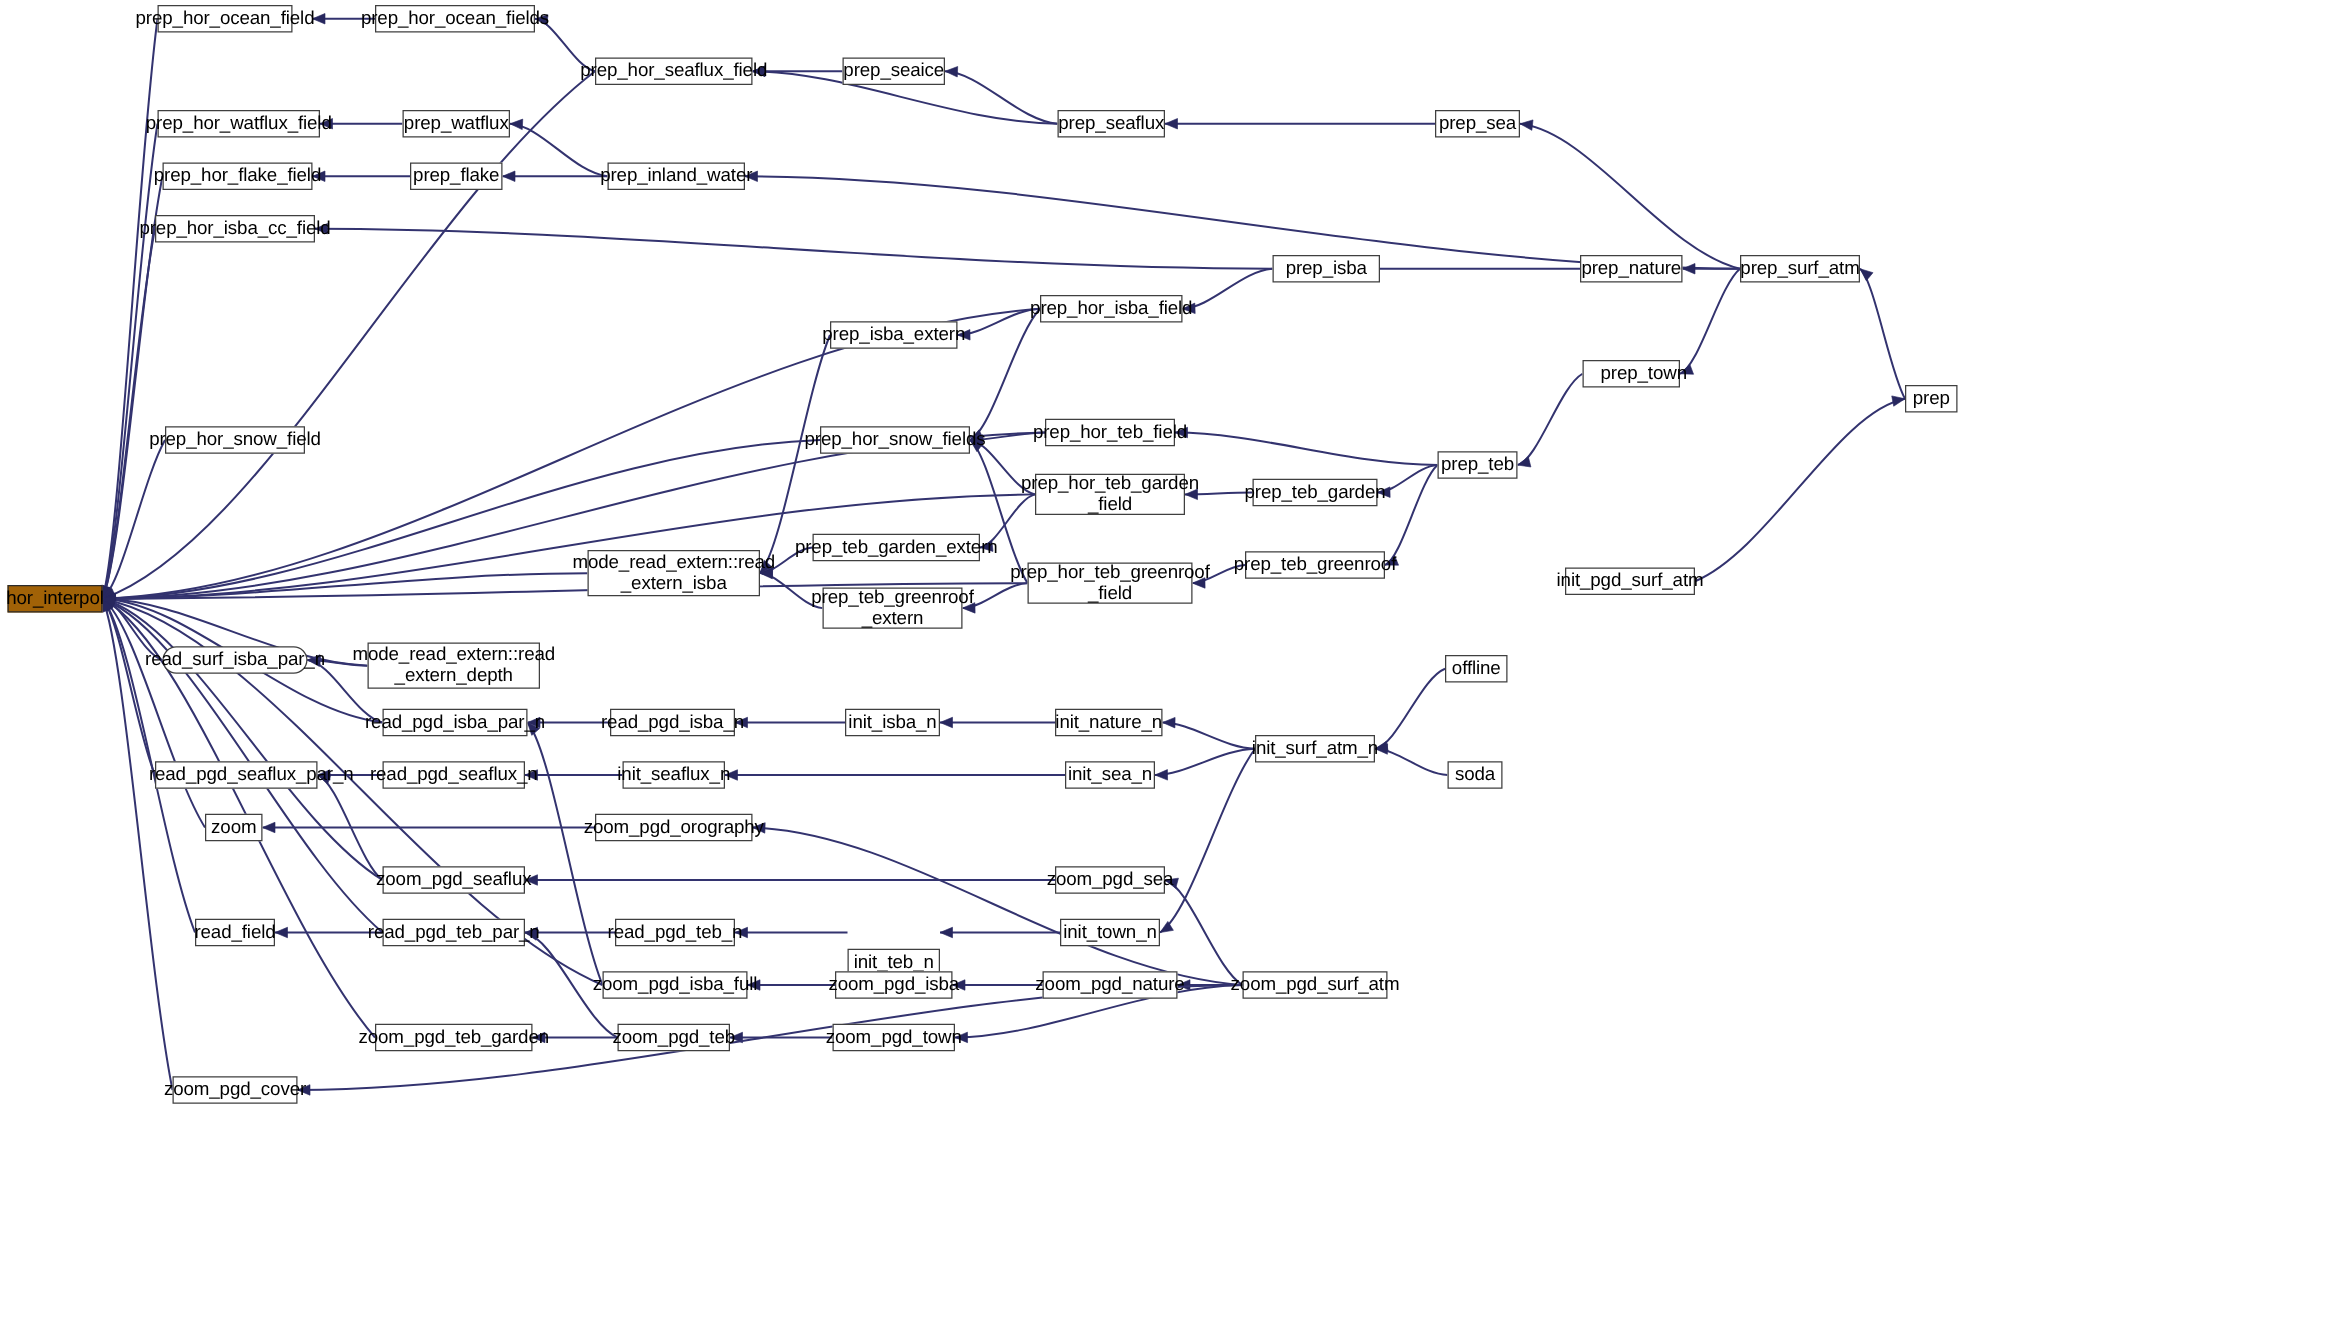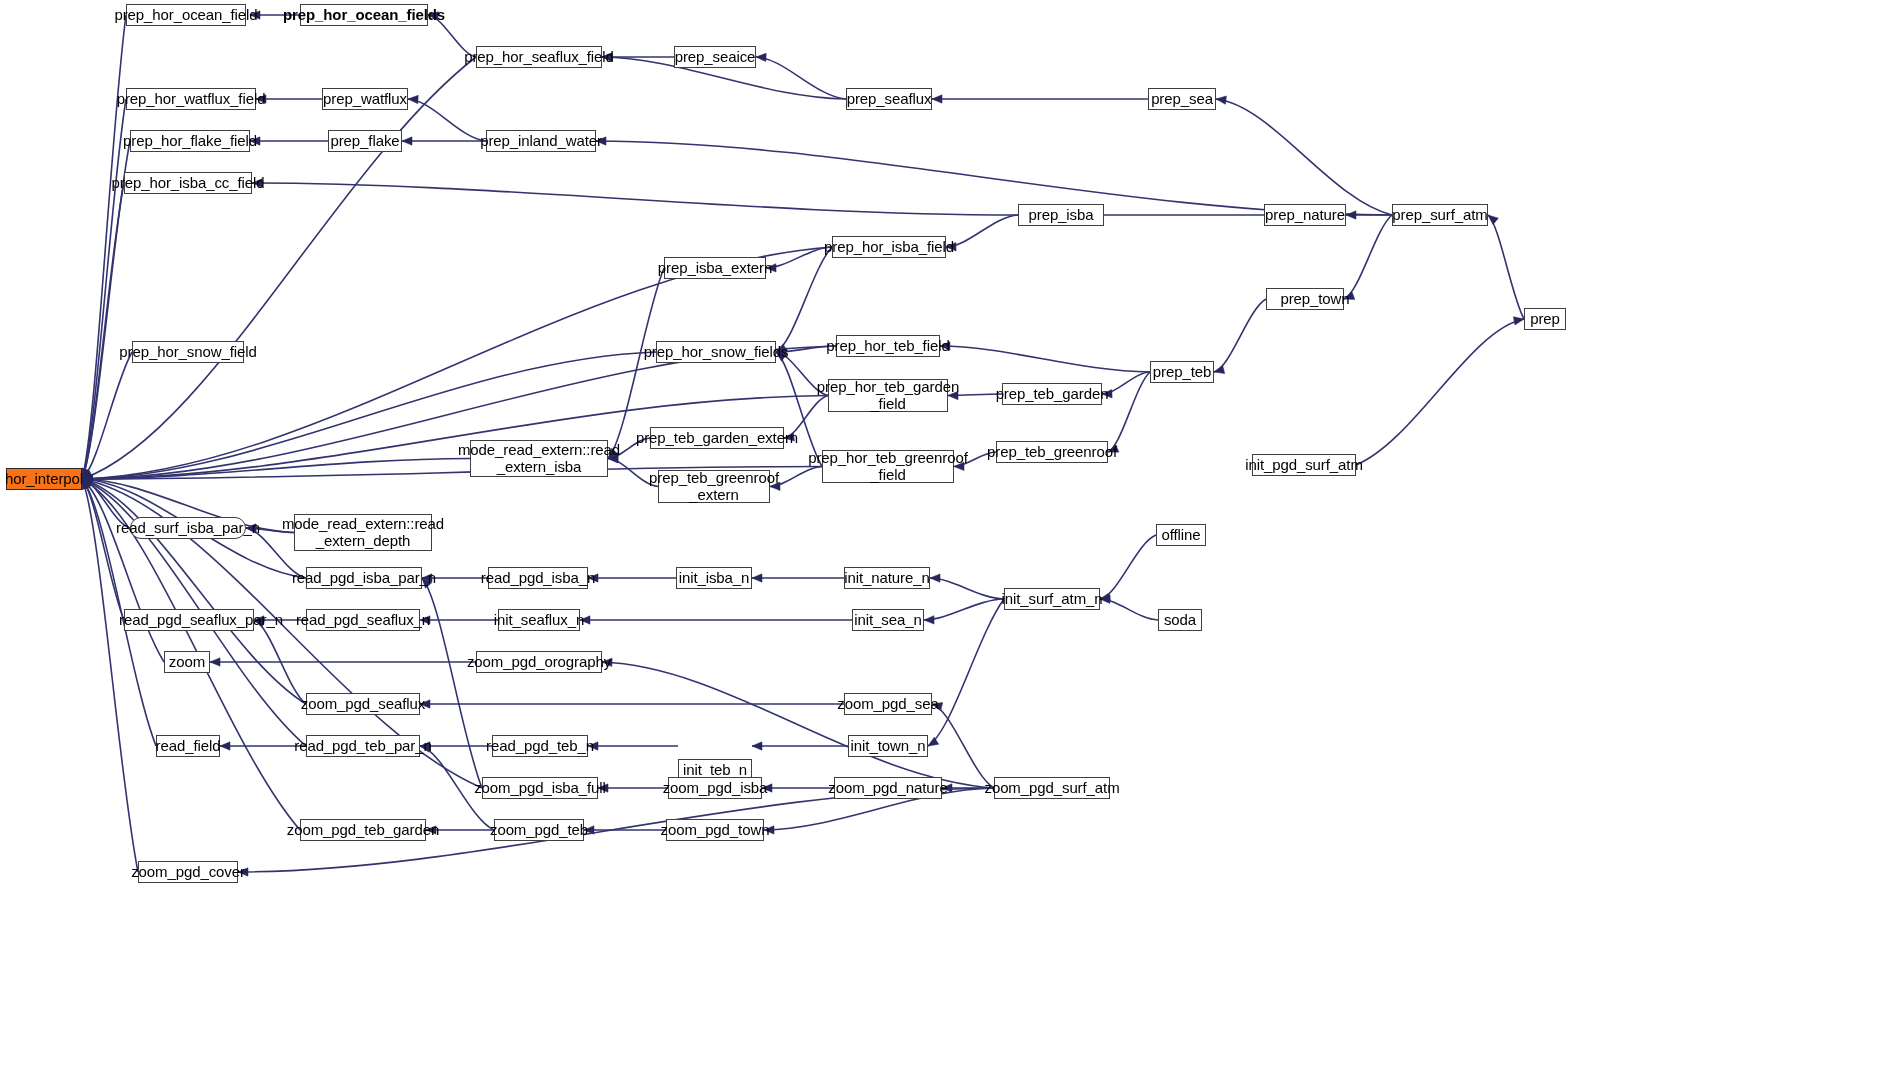--- a/index.html
+++ b/index.html
@@ -42,21 +42,21 @@
     font-size: 15px;
     line-height: 1.12;
     display: flex;
     align-items: center;
     justify-content: center;
     text-align: center;
     white-space: pre-line;
     letter-spacing: -0.1px;
   }
   .gnode.root {
-    background: #f97316;
+    background: #a16207;
     border-color: #2b2b2b;
   }
   .gnode-label {
     display: block;
     padding: 0 4px;
     white-space: pre-line;
   }
 </style>
 </head>
 <body>
@@ -237,22 +237,22 @@
       <polygon class="edge-head" points="82,479 92.84286063119895,478.73097707830766 89.78320237170779,486.55392353952845"></polygon>
       <path class="edge-line" d="M 300 830 C 223.7 741.548, 151.76 515.855, 82 479"></path>
       <polygon class="edge-head" points="82,479 92.80383509245284,479.95767807486885 88.87996344717298,487.38487346151175"></polygon>
       <path class="edge-line" d="M 138 872 C 118.4 772.9639999999999, 99.91999999999999 520.265, 82 479"></path>
       <polygon class="edge-head" points="82,479 89.83569919962072,486.4994545170341 82.13085690793862,489.845408082209"></polygon>
       <path class="edge-line" d="M 482 788 C 342 727.4062884615385, 210 504.2473798076923, 82 479"></path>
       <polygon class="edge-head" points="82,479 92.62373979467618,476.81455890607555 90.99820011372991,485.05577366760605"></polygon>
     </svg>
   <div id="nodes-layer">
       <div class="gnode root" style="left: 6px; top: 468px; width: 76px; height: 22px;"><span class="gnode-label">hor_interpol</span></div>
-      <div class="gnode" style="left: 126px; top: 4px; width: 120px; height: 22px;"><span class="gnode-label">prep_hor_ocean_field</span></div>
-      <div class="gnode" style="left: 300px; top: 4px; width: 128px; height: 22px; font-weight: bold;"><span class="gnode-label">prep_hor_ocean_fields</span></div>
+      <div class="gnode" style="left: 126px; top: 4px; width: 108px; height: 22px;"><span class="gnode-label">prep_hor_ocean_field</span></div>
+      <div class="gnode" style="left: 300px; top: 4px; width: 128px; height: 22px;"><span class="gnode-label">prep_hor_ocean_fields</span></div>
       <div class="gnode" style="left: 476px; top: 46px; width: 126px; height: 22px;"><span class="gnode-label">prep_hor_seaflux_field</span></div>
       <div class="gnode" style="left: 674px; top: 46px; width: 82px; height: 22px;"><span class="gnode-label">prep_seaice</span></div>
       <div class="gnode" style="left: 846px; top: 88px; width: 86px; height: 22px;"><span class="gnode-label">prep_seaflux</span></div>
       <div class="gnode" style="left: 1148px; top: 88px; width: 68px; height: 22px;"><span class="gnode-label">prep_sea</span></div>
       <div class="gnode" style="left: 126px; top: 88px; width: 130px; height: 22px;"><span class="gnode-label">prep_hor_watflux_field</span></div>
       <div class="gnode" style="left: 322px; top: 88px; width: 86px; height: 22px;"><span class="gnode-label">prep_watflux</span></div>
       <div class="gnode" style="left: 130px; top: 130px; width: 120px; height: 22px;"><span class="gnode-label">prep_hor_flake_field</span></div>
       <div class="gnode" style="left: 328px; top: 130px; width: 74px; height: 22px;"><span class="gnode-label">prep_flake</span></div>
       <div class="gnode" style="left: 486px; top: 130px; width: 110px; height: 22px;"><span class="gnode-label">prep_inland_water</span></div>
       <div class="gnode" style="left: 124px; top: 172px; width: 128px; height: 22px;"><span class="gnode-label">prep_hor_isba_cc_field</span></div>

